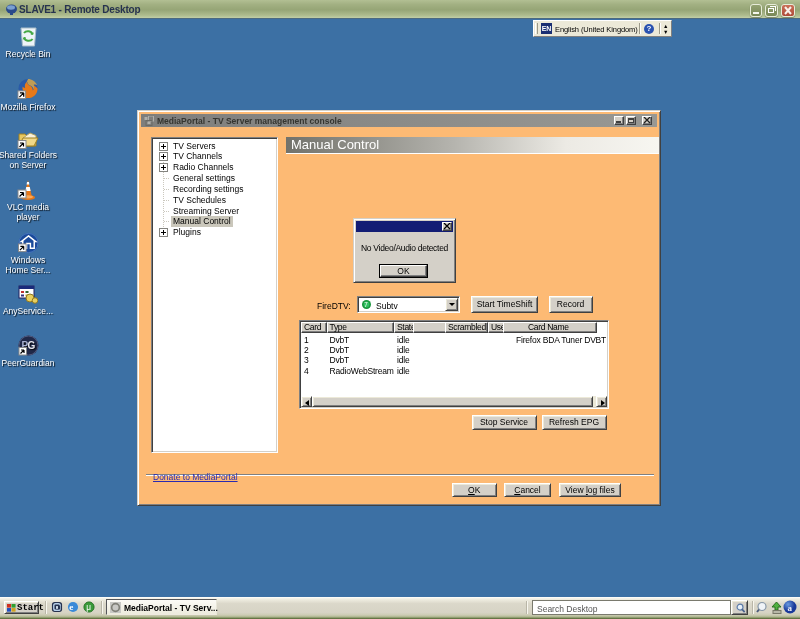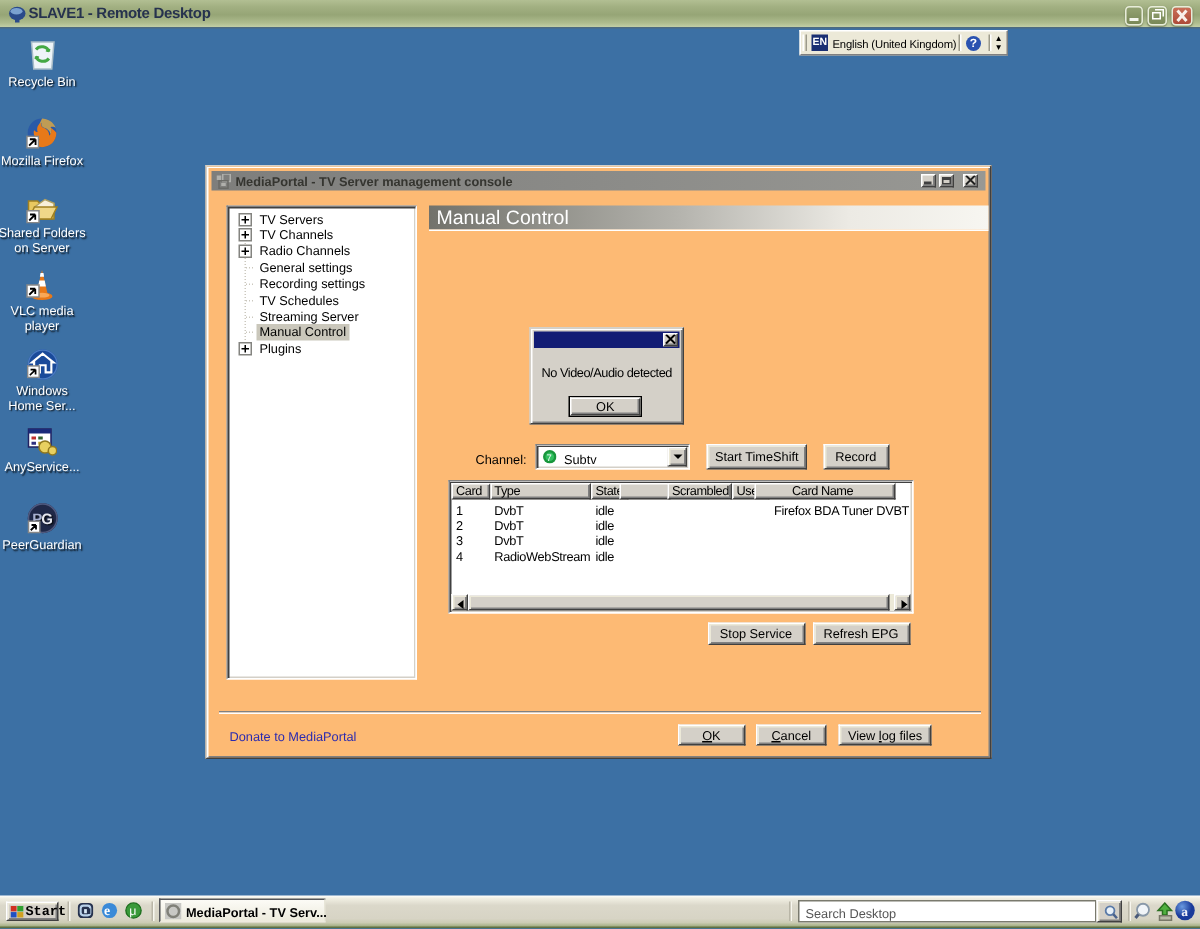--- a/index.html
+++ b/index.html
@@ -55,21 +55,21 @@
 #combo .txt { position:absolute; left:19px; top:5px; font-size:8.5px; }
 
 #grid { position:absolute; left:161px; top:209px; width:310px; height:89px; background:#fff; border:1px solid; border-color:#808080 #fff #fff #808080; box-shadow:inset 1px 1px 0 #404040, inset -1px -1px 0 #d4d0c8; }
 .hcell { position:absolute; top:1px; height:11px; background:#d4d0c8; border:1px solid; border-color:#ffffff #404040 #404040 #ffffff; box-shadow:inset -1px -1px 0 #808080; font-size:8.5px; letter-spacing:-0.3px; padding-left:2px; line-height:9px; overflow:hidden; white-space:nowrap; }
 .gc { position:absolute; font-size:8.5px; letter-spacing:-0.2px; line-height:10px; white-space:nowrap; }
 #hscroll { position:absolute; left:1px; right:1px; bottom:1px; height:11px; background:#ece9d8; }
 .sbtn { position:absolute; top:0px; width:11px; height:11px; }
 .sbtn s { position:absolute; left:3px; top:2.5px; width:0; height:0; border-top:3px solid transparent; border-bottom:3px solid transparent; }
 
 #sep { position:absolute; left:8px; top:363px; width:508px; height:2px; border-top:1px solid #808080; border-bottom:1px solid #ffffff; }
-#donate { position:absolute; left:15px; top:375px; font-size:8.5px; color:#2a2ab0; }
+#donate { position:absolute; left:15px; top:361px; font-size:8.5px; color:#2a2ab0; text-decoration:underline; }
 
 
 #taskbar { left:0; top:597px; width:800px; height:22px; background:linear-gradient(180deg,#ffffff 0%,#f2f0e4 8%,#dbd8ca 30%,#d7d4c5 70%,#ccccb4 82%,#a8b288 92%,#5c6c3c 96%,#6f8050 100%); }
 #startbtn { position:absolute; left:4px; top:4px; width:35px; height:13px; }
 .qlsep { position:absolute; top:4px; width:2px; height:13px; border-left:1px solid #b9b6a7; border-right:1px solid #f8f7ef; }
 #taskbtn { position:absolute; left:106px; top:2px; width:111px; height:16px; background:linear-gradient(180deg,#fcfbf6,#edebdd); border:1px solid #55565a; border-right-color:#e8e6d8; border-bottom-color:#eeeadf; font-size:8.5px; font-weight:bold; white-space:nowrap; }
 #searchbox { position:absolute; left:532px; top:3px; width:199px; height:15px; background:#fff; border:1px solid #7a7a6e; }
 #searchbox .ph { position:absolute; left:4px; top:3px; font-size:8.5px; color:#555; }
 </style>
 </head>
@@ -251,21 +251,21 @@
           <i></i>
           <b></b>
         </div>
         <span class="titem">Plugins</span>
       </div>
     </div>
 
   <div id="mchead">Manual Control</div>
   <div style="position:absolute;left:148px;top:42px;width:373px;height:1px;background:#fff;"></div>
 
-  <div id="chlabel">Channel:</div>
+  <div id="chlabel">FireDTV:</div>
   <div id="combo">
     <div class="field"></div>
     <svg style="position:absolute;left:5px;top:4px" width="9" height="9" viewBox="0 0 10 10">
         <circle cx="5" cy="5" r="5" fill="#18963c"></circle>
         <circle cx="5" cy="5" r="3.2" fill="#30c060"></circle>
         <text x="2.5" y="8" font-size="7" fill="#fff" font-family="Liberation Sans">7</text>
       </svg>
     <div class="txt">Subtv</div>
     <div class="drop btn">
         <div style="margin-top:4px;width:0;height:0;border-left:3px solid transparent;border-right:3px solid transparent;border-top:3px solid #000;margin-left:3px;"></div>

